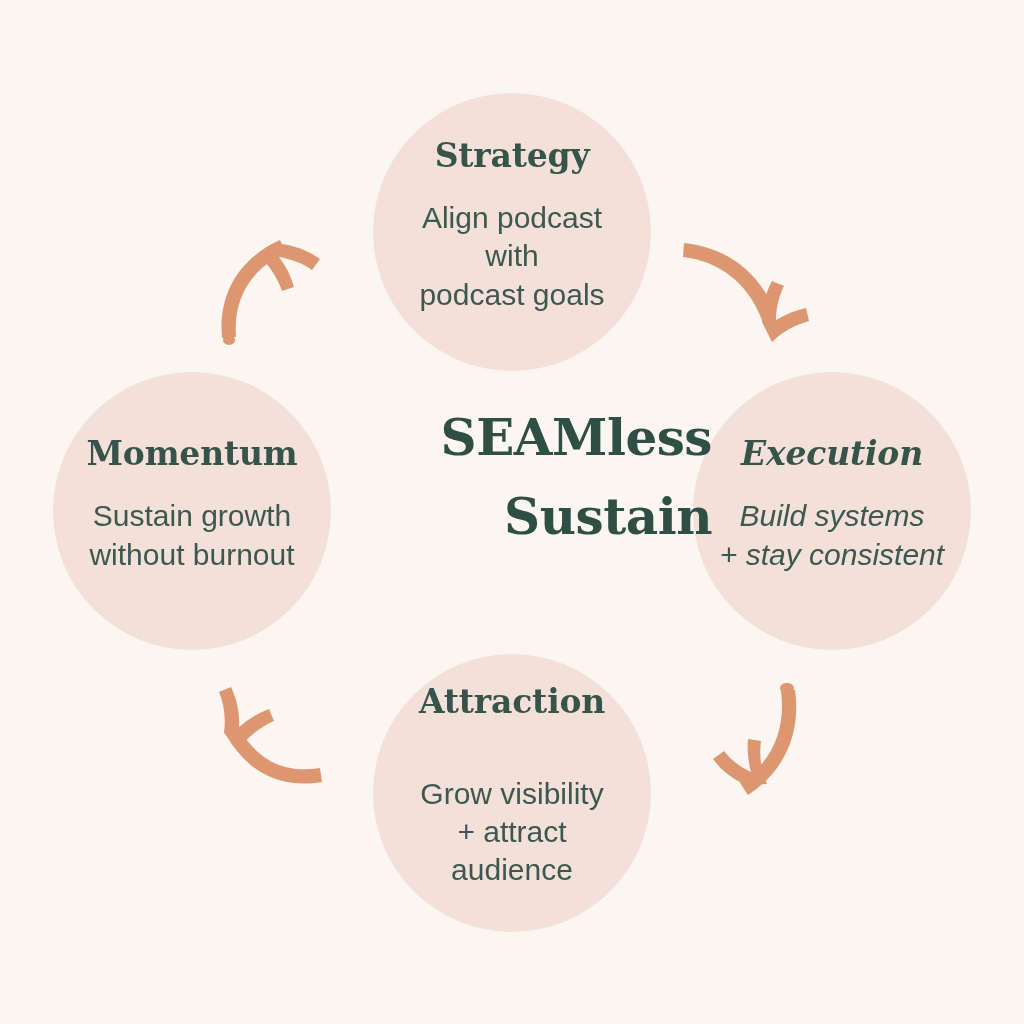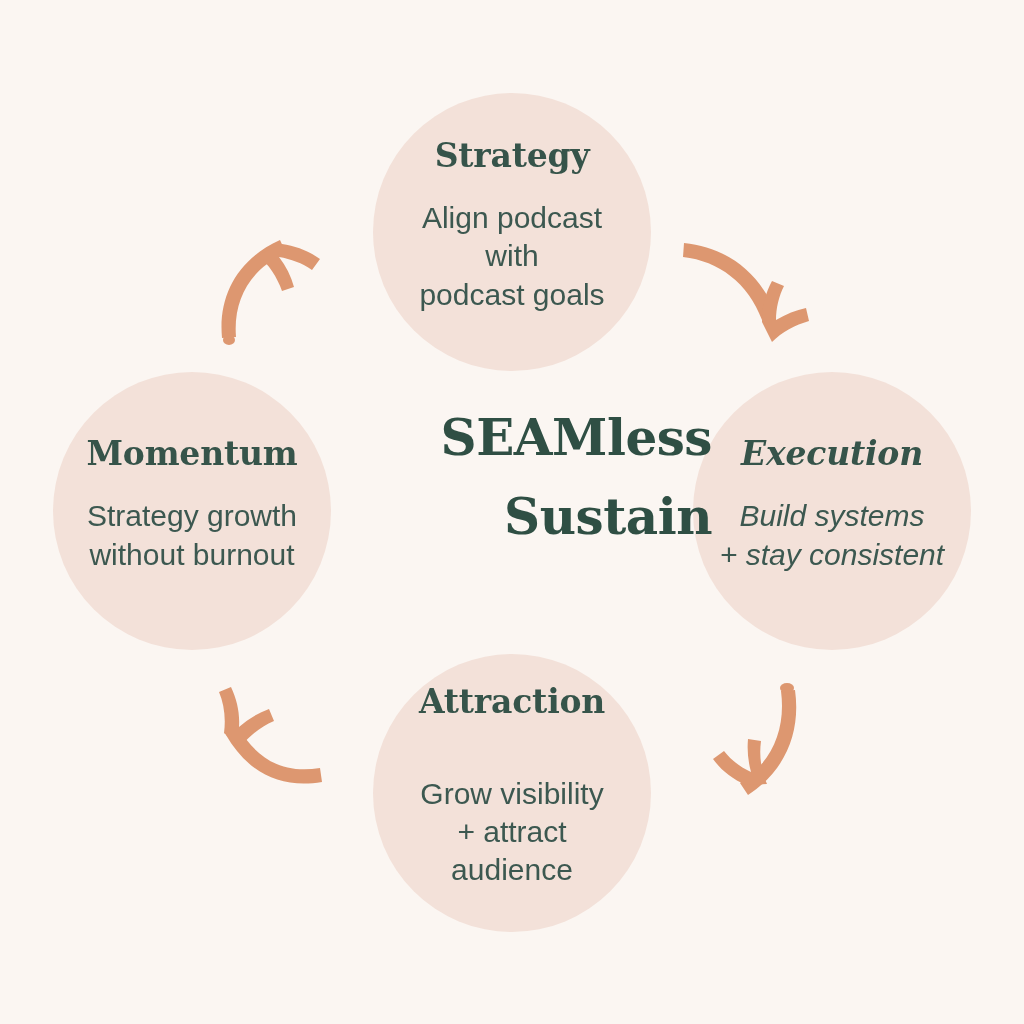--- a/index.html
+++ b/index.html
@@ -183,21 +183,21 @@
     <div class="node-title">Attraction</div>
     <div class="node-desc">
       <span>Grow visibility</span><br>
       <span>+ attract audience</span>
     </div>
   </div>
 
   <div class="node" id="node-momentum">
     <div class="node-title">Momentum</div>
     <div class="node-desc">
-      <span>Strategy growth</span><br>
+      <span>Sustain growth</span><br>
       <span>without burnout</span>
     </div>
   </div>
 
   <div id="center-title">
     <span class="line">SEAMless</span>
     <span class="line">Sustain</span>
   </div>
 
 </div>

